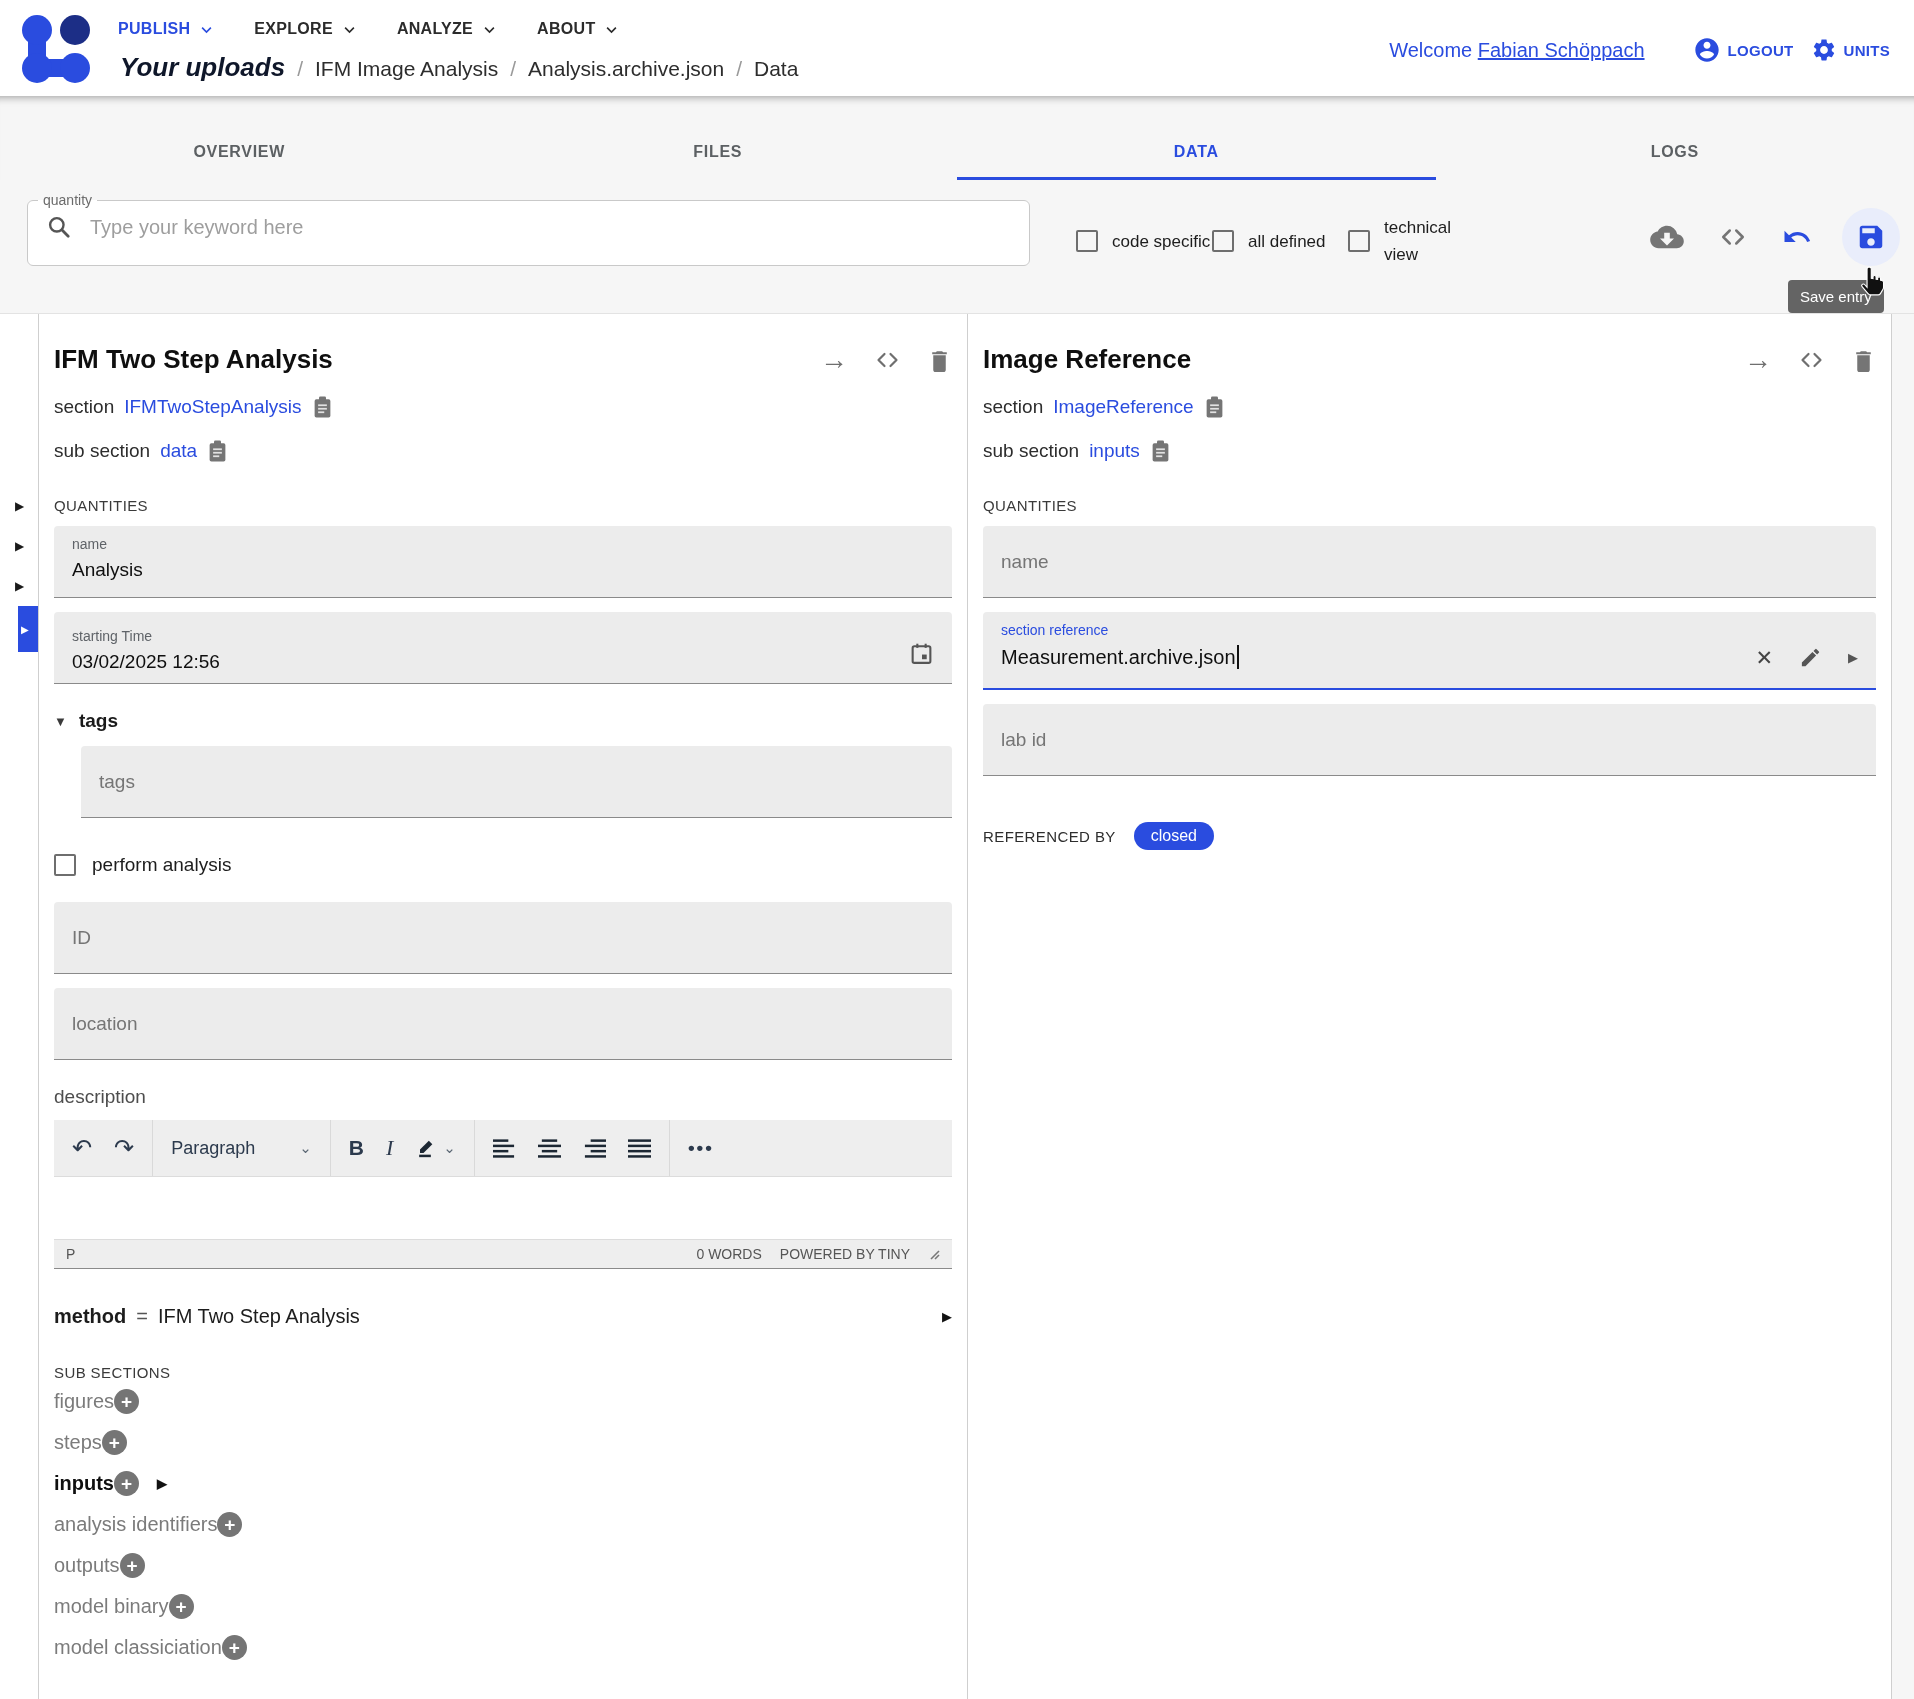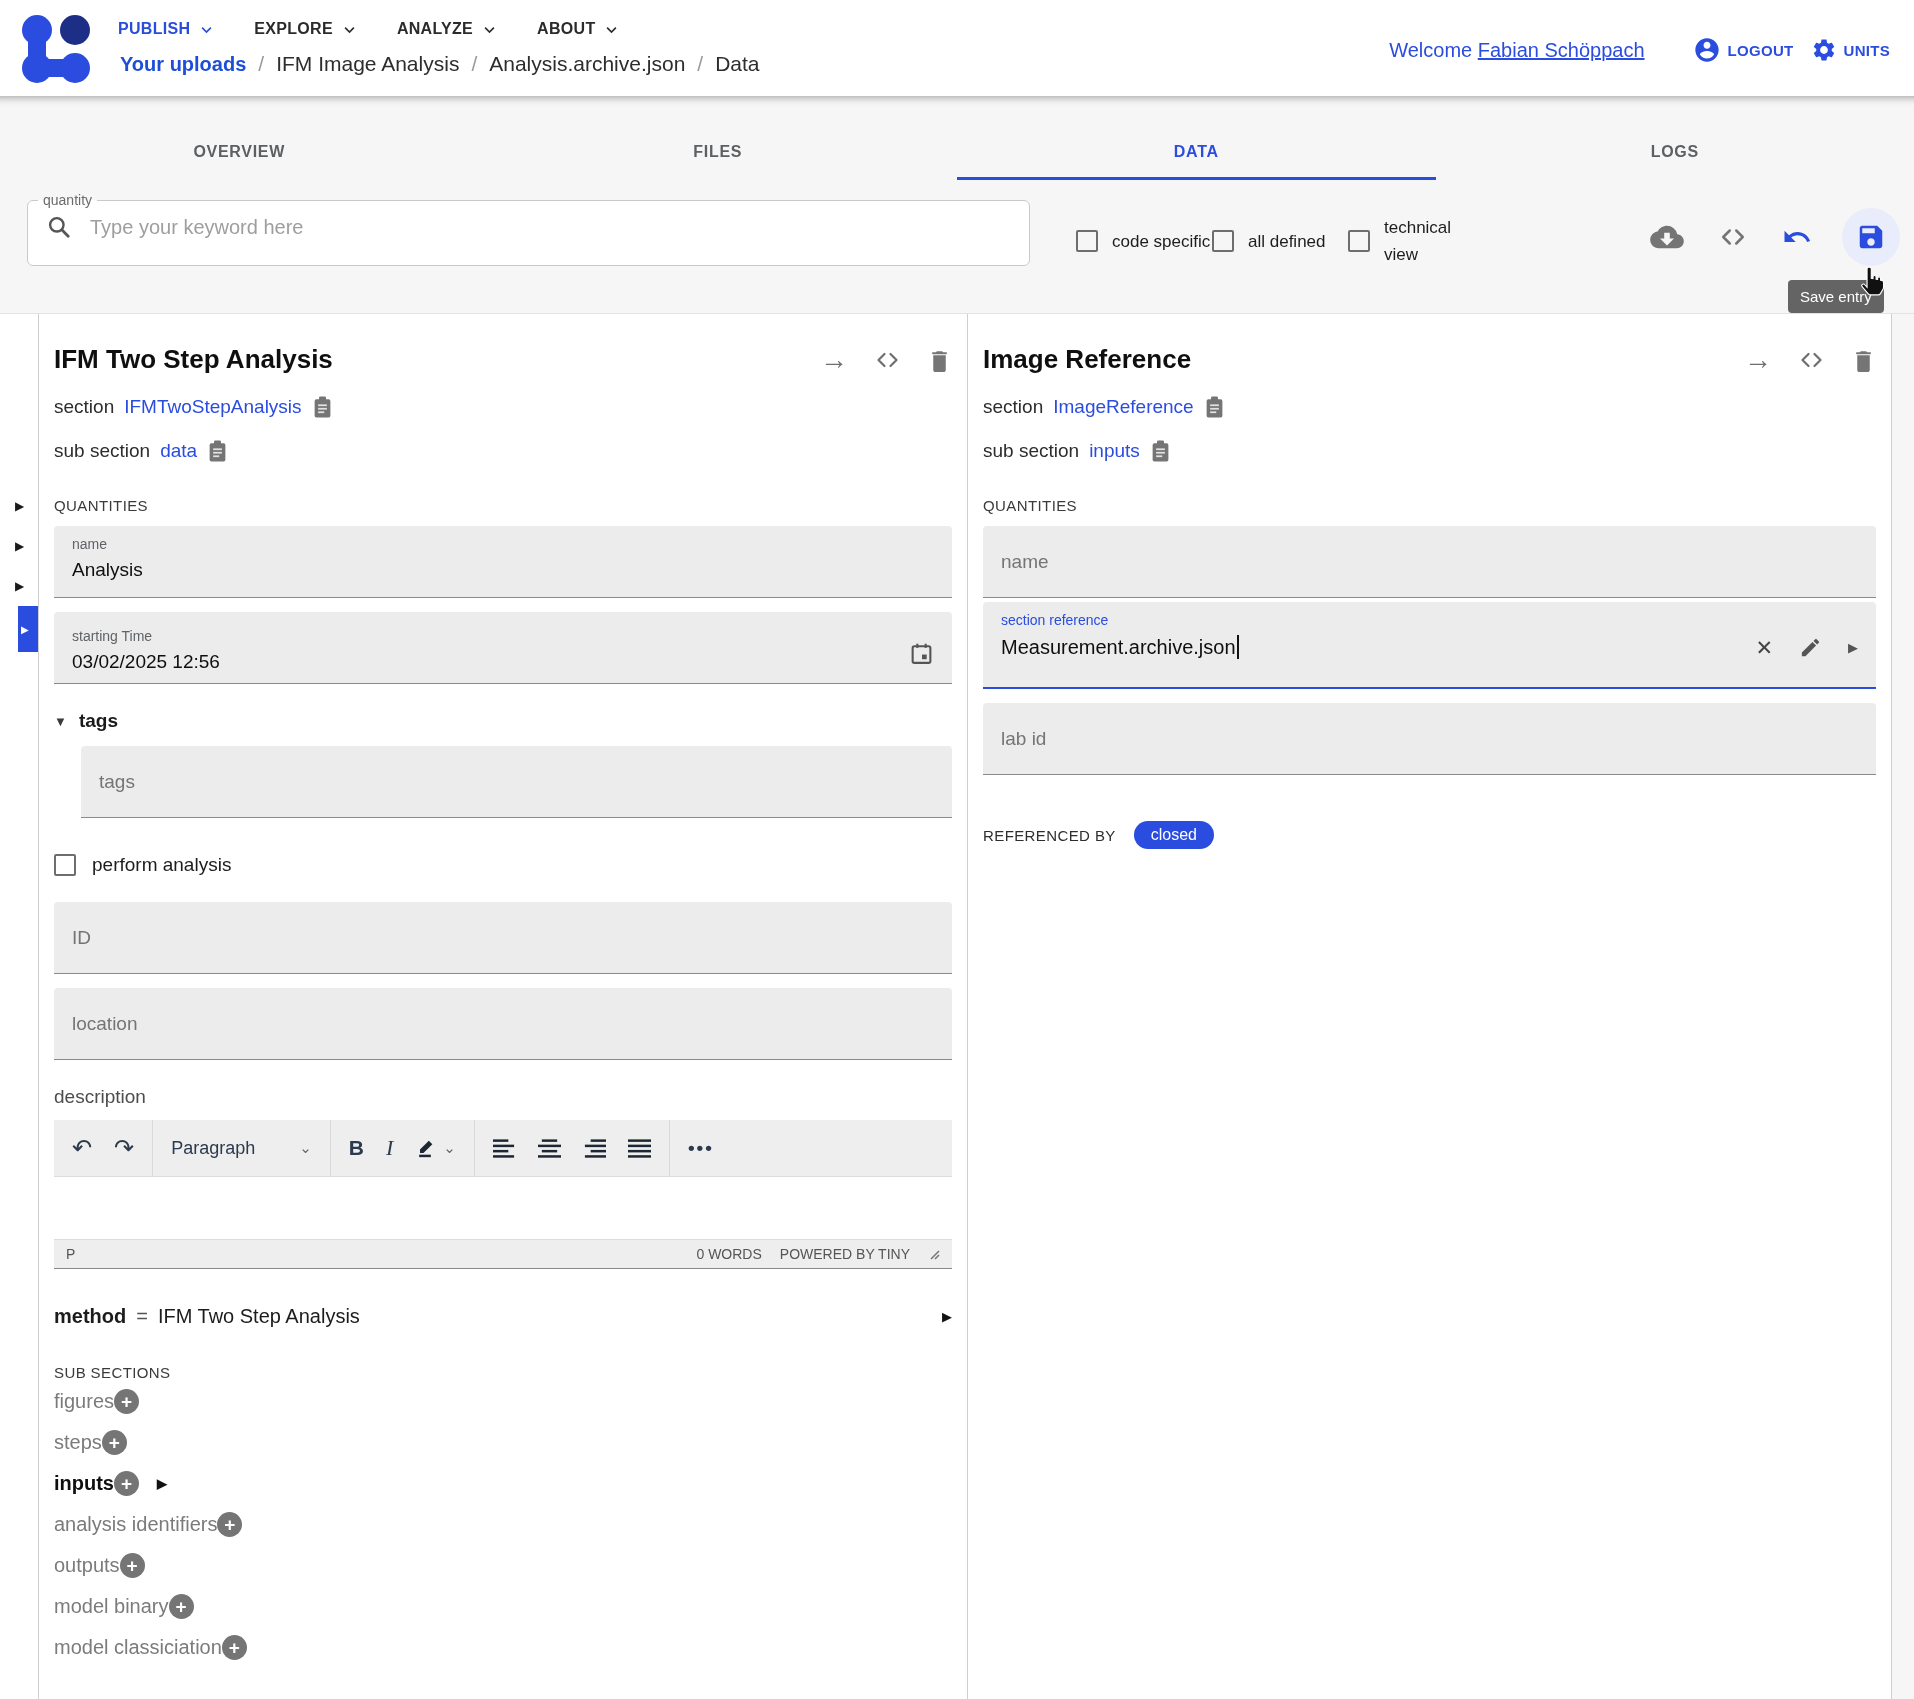--- a/index.html
+++ b/index.html
@@ -10,21 +10,21 @@
   svg{display:block;}
   .clickable{cursor:pointer;}
 
   
   .header{position:absolute;top:0;left:0;right:0;height:96px;background:#fff;z-index:10;}
   .logo{position:absolute;left:18px;top:11px;}
   .nav{position:absolute;left:118px;top:20px;display:flex;gap:40px;align-items:center;}
   .menu{display:flex;align-items:center;gap:9px;font-size:16px;font-weight:700;letter-spacing:.3px;color:#2b2b2b;}
   .menu.primary{color:var(--accent);}
   .crumbs{position:absolute;left:120px;top:52px;display:flex;align-items:baseline;gap:12px;white-space:nowrap;}
-  .crumb-root{font-size:20px;font-weight:700;color:#1d4ed8;}
+  .crumb-root{font-size:26px;font-weight:700;color:#0f172a;font-style:italic;}
   .crumb{font-size:21px;color:#2d2d2d;}
   .crumb-sep{font-size:21px;color:#9a9a9a;}
   .userbar{position:absolute;right:24px;top:36px;display:flex;align-items:center;gap:17px;color:var(--accent);white-space:nowrap;}
   .welcome{font-size:20px;}
   .welcome .uname{text-decoration:underline;}
   .ub-btn{display:flex;align-items:center;gap:7px;font-weight:700;font-size:15px;letter-spacing:.3px;}
 
   
   .tabbar{position:absolute;top:96px;left:0;right:0;height:84px;background:#f6f6f6;
           box-shadow:inset 0 10px 9px -9px rgba(0,0,0,.38);display:flex;}
@@ -509,21 +509,21 @@
           <rect x="7" y="18" width="7" height="2" fill="#e2e2e2"></rect>
       </svg>
     </div>
 
     <div class="group-label">QUANTITIES</div>
 
     <div class="field empty" style="margin-top:12px">
       <input class="bare" type="text" placeholder="name" style="">
     </div>
 
-    <div class="field focused" style="margin-top:4px;height:87px">
+    <div class="field focused" style="margin-top:14px;height:78px">
       <div class="flabel accent">section reference</div>
       <div class="ref-row">
         <span class="ref-value">Measurement.archive.json</span>
           <span class="text-caret"></span>
         <span class="ref-icons">
           <span class="clear-glyph clickable">✕</span>
           <svg class="clickable" width="23" height="23" viewBox="0 0 24 24">
             <path fill="#555" d="M3 17.25V21h3.75L17.81 9.94l-3.75-3.75L3 17.25zM20.71 7.04a.996.996 0 0 0 0-1.41l-2.34-2.34a.996.996 0 0 0-1.41 0l-1.83 1.83 3.75 3.75 1.83-1.83z"></path>
           </svg>
           <span class="tri-small clickable" style="color:#555">▶</span>

